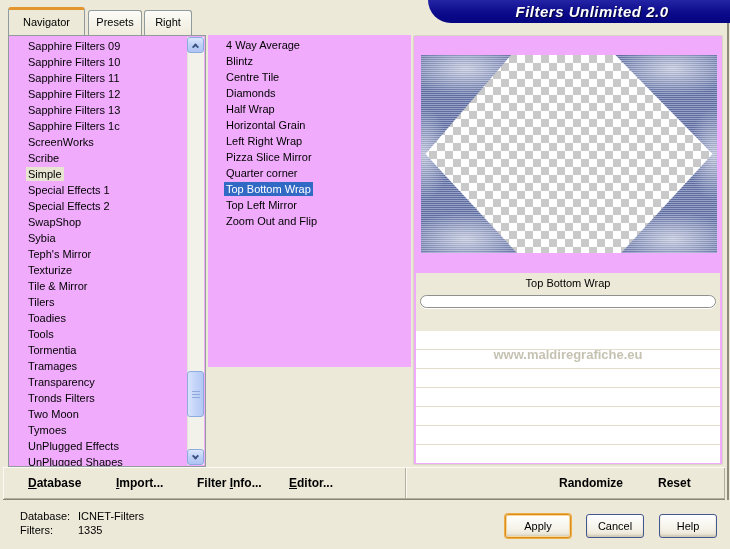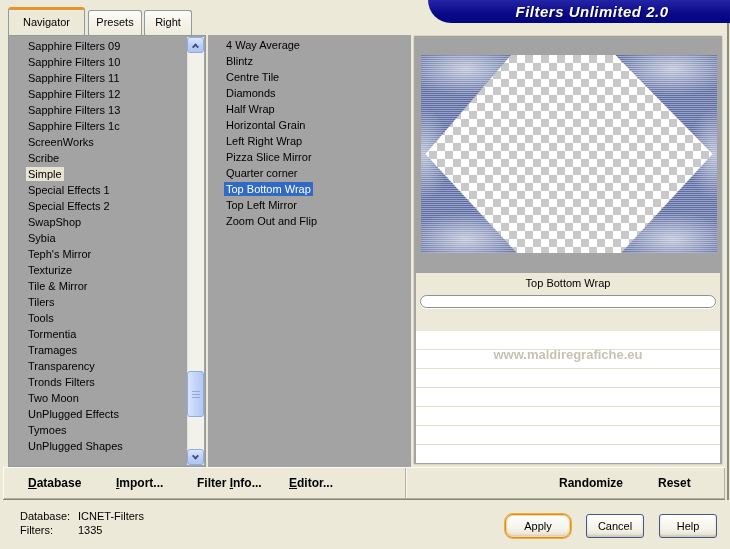--- a/index.html
+++ b/index.html
@@ -27,23 +27,23 @@
     background:linear-gradient(180deg,#fcfbf7,#efecdc);
   }
   .tab.active{
     left:8px;top:7px;width:77px;height:28px;z-index:2;
     background:var(--dialog-bg,#ECE9D8);
     border-top:3px solid var(--tab-accent,#E5952E);line-height:24px;
   }
   .tab.t2{left:88px;top:10px;width:54px;height:25px;line-height:23px;text-align:center;}
   .tab.t3{left:144px;top:10px;width:48px;height:25px;line-height:23px;}
   
-  .panel{position:absolute;background:#a3a3a3;}
+  .panel{position:absolute;background:#f0abfc;}
   .cat-panel{left:8px;top:35px;width:198px;height:432px;border:1px solid #919B9C;}
-  .flt-panel{left:208px;top:35px;width:203px;height:432px;}
+  .flt-panel{left:208px;top:35px;width:203px;height:332px;}
   .preview-panel{left:413px;top:35px;width:310px;height:430px;border:1px solid #d9d5c3;border-radius:2px;}
   .list{position:absolute;inset:0;padding-top:2px;overflow:hidden;}
   .cat-panel .list{right:18px;padding-left:17px;}
   .flt-panel .list{padding-left:16px;}
   .li{height:16px;line-height:16px;white-space:nowrap;}
   .li-text{padding:1px 2px;}
   .cat-panel .li.selected .li-text{background:#E7E4D2;}
   .flt-panel .li.selected .li-text{background:var(--accent-selection,#316AC5);color:#fff;}
   
   .scrollbar{position:absolute;top:1px;right:1px;bottom:1px;width:17px;background:#F3F2EA;
@@ -112,21 +112,21 @@
   .xpbtn{
     position:absolute;top:14px;height:24px;border-radius:3px;
     border:1px solid #44568E;background:linear-gradient(180deg,#ffffff,#f6f3ea 60%,#e7e2d1);
     font-family:"Liberation Sans",sans-serif;font-size:11px;color:#000;
     box-shadow:inset 0 -2px 2px rgba(160,150,120,.35);cursor:default;
   }
   .xpbtn.default{
     border:1px solid #d88d1f;
     box-shadow:inset 0 0 0 1px #fcd694,0 0 0 1px #f0ad45,inset 0 -2px 2px rgba(160,150,120,.3);
   }
-  .btn-apply{left:505px;width:66px;border-radius:8px;}
+  .btn-apply{left:505px;width:66px;}
   .btn-cancel{left:586px;width:58px;}
   .btn-help{left:659px;width:58px;}
 </style>
 </head>
 <body>
 
 <div class="dialog">
 
   <div class="banner">
     <span class="banner-text">Filters Unlimited 2.0</span>
@@ -151,28 +151,29 @@
         <div class="li"><span class="li-text">Scribe</span></div>
         <div class="li selected"><span class="li-text">Simple</span></div>
         <div class="li"><span class="li-text">Special Effects 1</span></div>
         <div class="li"><span class="li-text">Special Effects 2</span></div>
         <div class="li"><span class="li-text">SwapShop</span></div>
         <div class="li"><span class="li-text">Sybia</span></div>
         <div class="li"><span class="li-text">Teph's Mirror</span></div>
         <div class="li"><span class="li-text">Texturize</span></div>
         <div class="li"><span class="li-text">Tile &amp; Mirror</span></div>
         <div class="li"><span class="li-text">Tilers</span></div>
+        <div class="li"><span class="li-text">Toadies</span></div>
         <div class="li"><span class="li-text">Tools</span></div>
         <div class="li"><span class="li-text">Tormentia</span></div>
         <div class="li"><span class="li-text">Tramages</span></div>
         <div class="li"><span class="li-text">Transparency</span></div>
         <div class="li"><span class="li-text">Tronds Filters</span></div>
         <div class="li"><span class="li-text">Two Moon</span></div>
+        <div class="li"><span class="li-text">Tymoes</span></div>
         <div class="li"><span class="li-text">UnPlugged Effects</span></div>
-        <div class="li"><span class="li-text">Tymoes</span></div>
         <div class="li"><span class="li-text">UnPlugged Shapes</span></div>
       </div>
     <div class="scrollbar">
       <div class="sb-btn sb-up">
         <span class="chev up"></span>
       </div>
       <div class="sb-thumb">
         <span class="grip"></span>
       </div>
       <div class="sb-btn sb-down">

